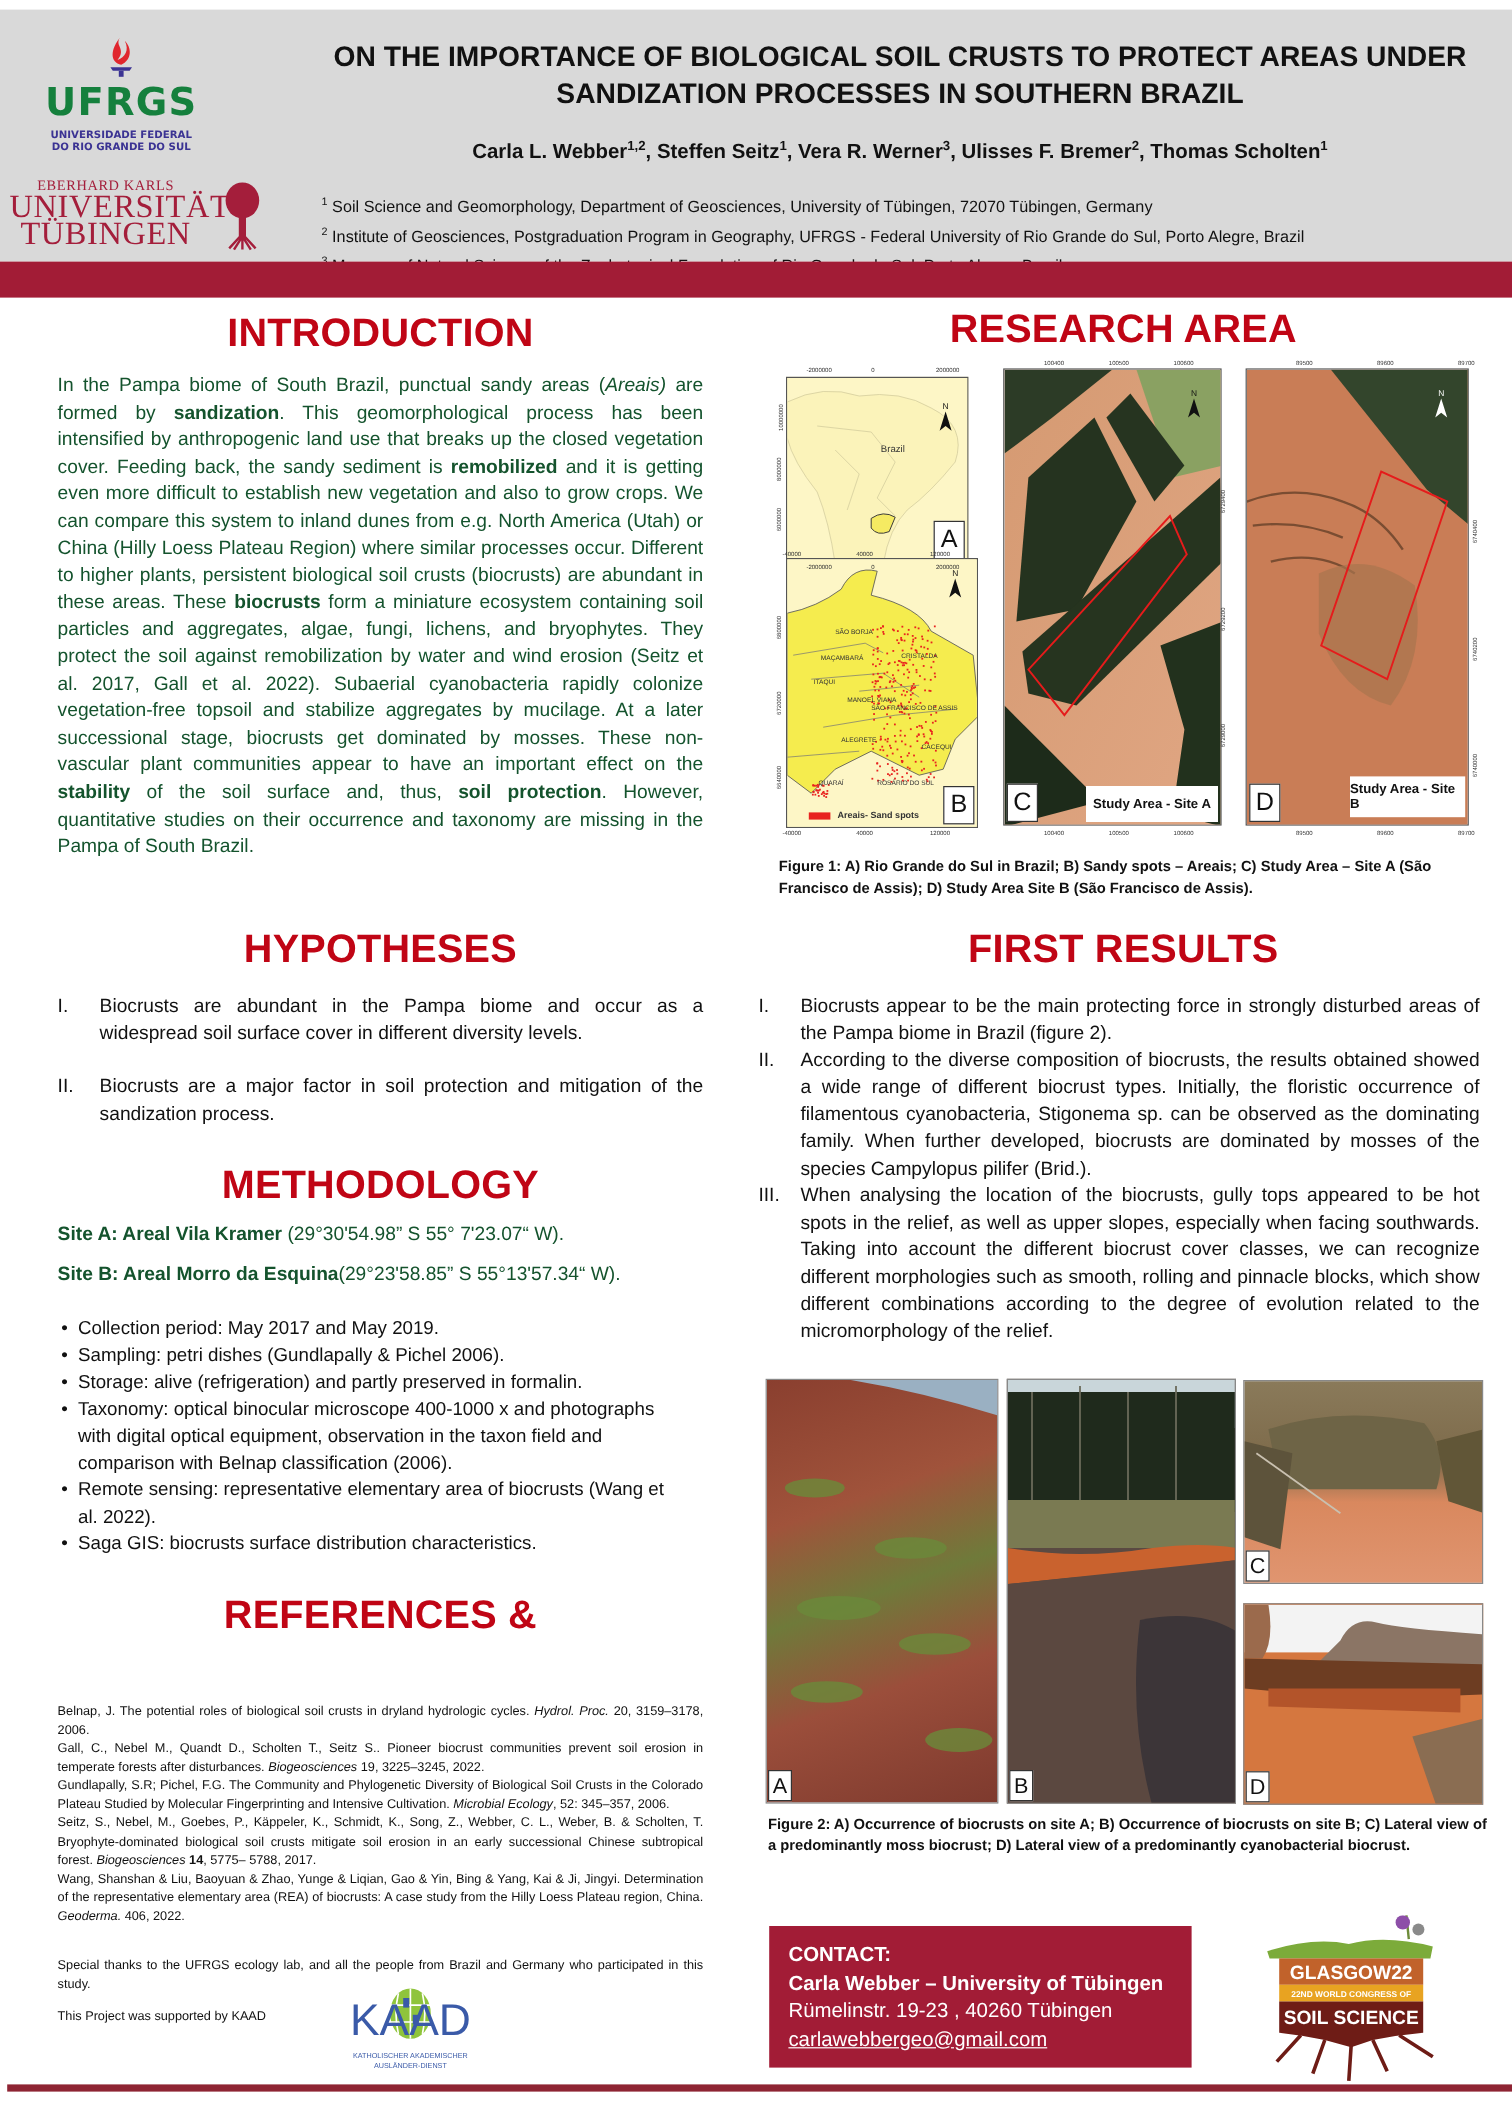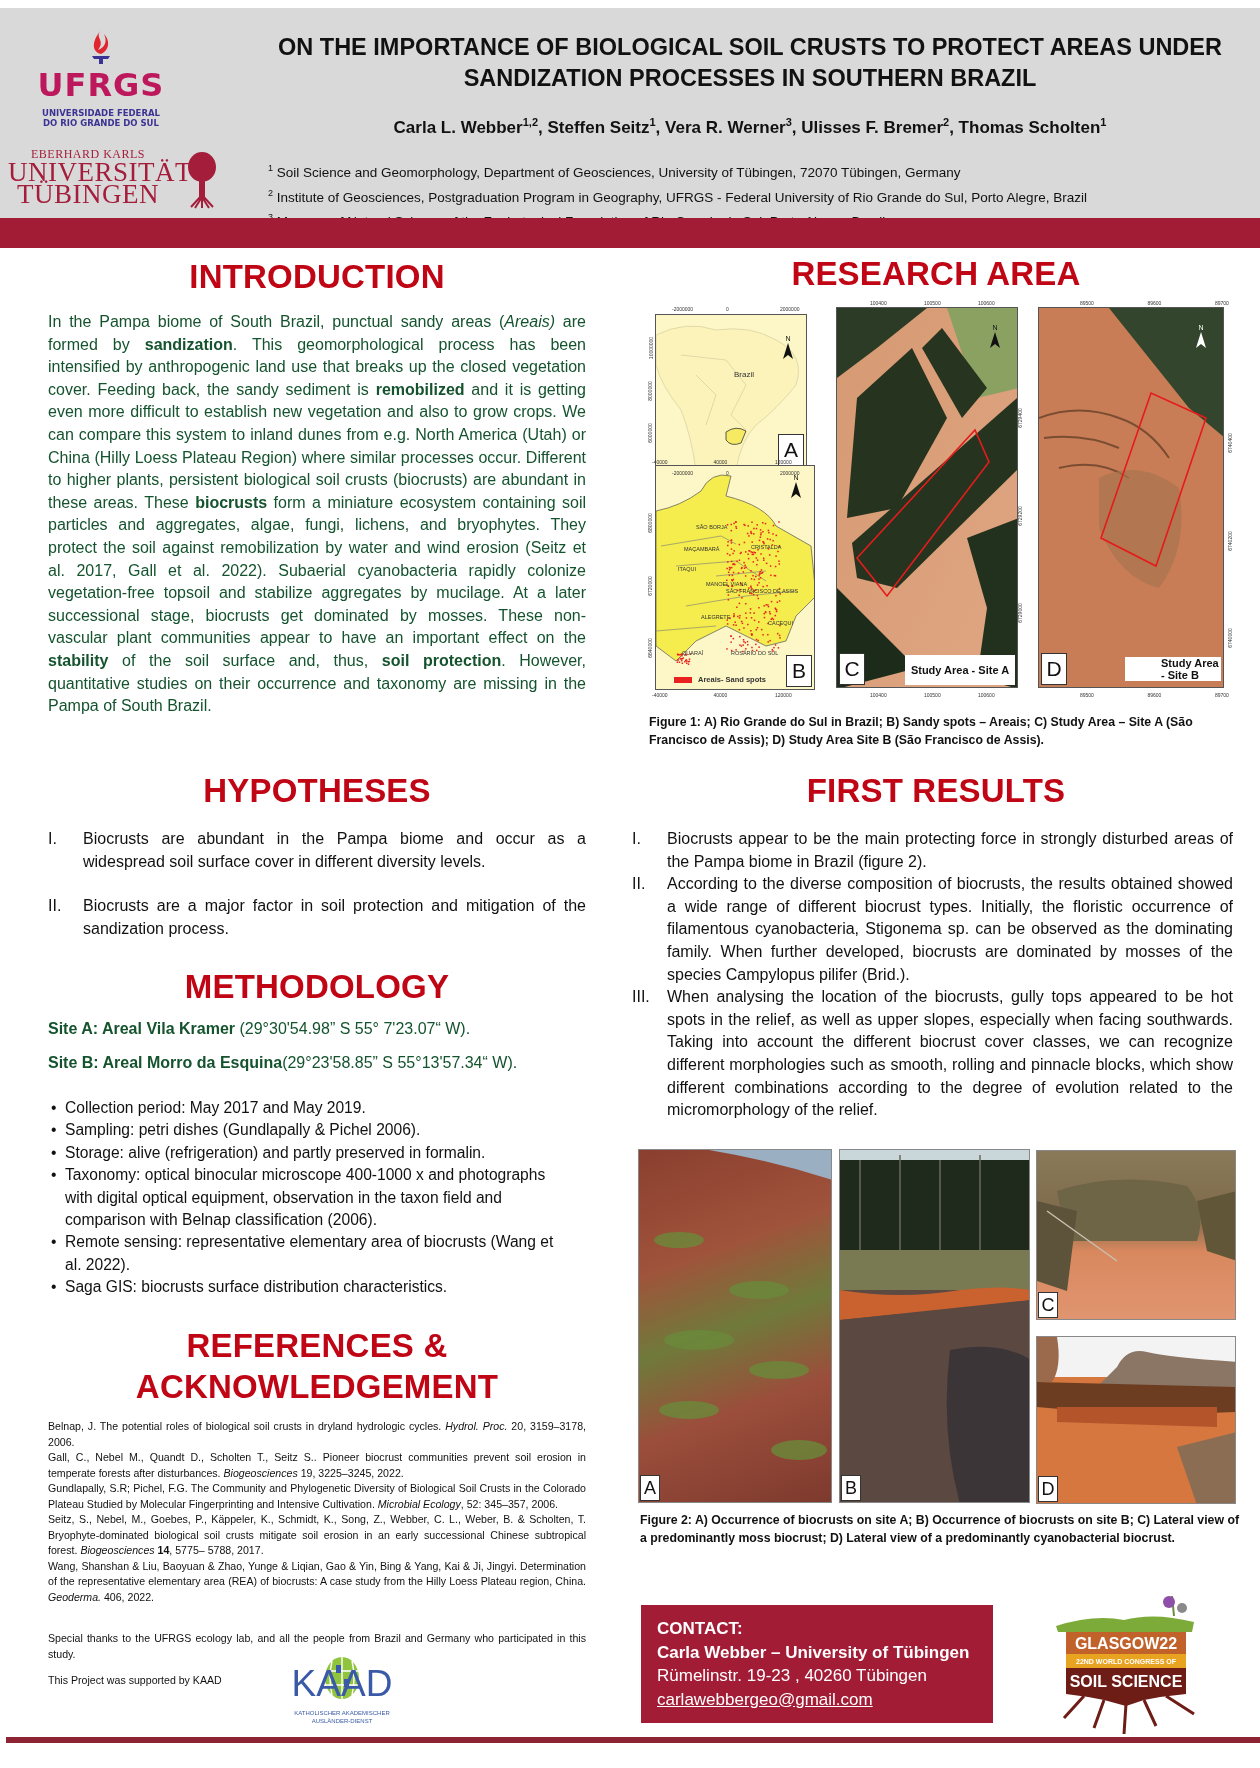--- a/index.html
+++ b/index.html
@@ -4,21 +4,21 @@
 <style>
   * { box-sizing: border-box; margin: 0; padding: 0; }
   html, body { width: 1260px; height: 1768px; background: #ffffff; overflow: hidden; }
   body { position: relative; font-family: "Liberation Sans", sans-serif; color: #111; }
 
   .header { position: absolute; left: 0; top: 8px; width: 1260px; height: 210px; background: #d9d9d9; }
   .header-band { position: absolute; left: 0; top: 218px; width: 1260px; height: 30px; background: #a21c36; }
 
   .logo-ufrgs { position: absolute; left: 36px; top: 18px; width: 130px; height: 100px; text-align: center; }
   .flame { position: absolute; left: 50px; top: 2px; width: 30px; height: 40px; }
-  .ufrgs-word { position: absolute; left: 0; top: 40px; width: 130px; font-family: "DejaVu Sans", sans-serif; font-weight: bold; font-size: 32px; color: #be185d; letter-spacing: 1px; }
+  .ufrgs-word { position: absolute; left: 0; top: 40px; width: 130px; font-family: "DejaVu Sans", sans-serif; font-weight: bold; font-size: 32px; color: #15803d; letter-spacing: 1px; }
   .ufrgs-sub { position: absolute; left: 0; top: 82px; width: 130px; font-family: "DejaVu Sans", sans-serif; font-weight: bold; font-size: 8.5px; line-height: 10px; color: #3b3393; }
 
   .logo-tue { position: absolute; left: 8px; top: 140px; width: 160px; height: 60px; text-align: center; color: #a41e3b; font-family: "Liberation Serif", serif; }
   .tue-small { font-size: 12px; letter-spacing: 0.5px; line-height: 13px; }
   .tue-big { font-size: 27px; line-height: 22px; letter-spacing: 0.5px; }
   .tree { position: absolute; left: 185px; top: 143px; width: 34px; height: 58px; }
 
   .title { position: absolute; left: 250px; top: 24px; width: 1000px; text-align: center; font-weight: bold; font-size: 23.5px; line-height: 31px; color: #111; }
   .authors { position: absolute; left: 250px; top: 108px; width: 1000px; text-align: center; font-weight: bold; font-size: 17px; }
   .authors sup { font-size: 11px; }
@@ -125,21 +125,20 @@
     <div class="bitem">Collection period: May 2017 and May 2019.</div>
     <div class="bitem">Sampling: petri dishes (Gundlapally &amp; Pichel 2006).</div>
     <div class="bitem">Storage: alive (refrigeration) and partly preserved in formalin.</div>
     <div class="bitem">Taxonomy: optical binocular microscope 400-1000 x and photographs with digital optical equipment, observation in the taxon field and comparison with Belnap classification (2006).</div>
     <div class="bitem">Remote sensing: representative elementary area of biocrusts (Wang et al. 2022).</div>
     <div class="bitem">Saga GIS: biocrusts surface distribution characteristics.</div>
   </div>
 
 <div class="sec-title" style="left:48px; top:1325px; width:538px; line-height:41px;">
   <div>REFERENCES &amp;</div>
-  <div>ACKNOWLEDGEMENT</div>
 </div>
 <div class="refs" id="refs">
     <p><span>Belnap, J. The potential roles of biological soil crusts in dryland hydrologic cycles. </span><i>Hydrol. Proc.</i><span> 20, 3159–3178, 2006.</span></p>
     <p><span>Gall, C., Nebel M., Quandt D., Scholten T., Seitz S.. Pioneer biocrust communities prevent soil erosion in temperate forests after disturbances. </span><i>Biogeosciences</i><span> 19, 3225–3245, 2022.</span></p>
     <p><span>Gundlapally, S.R; Pichel, F.G. The Community and Phylogenetic Diversity of Biological Soil Crusts in the Colorado Plateau Studied by Molecular Fingerprinting and Intensive Cultivation. </span><i>Microbial Ecology</i><span>, 52: 345–357, 2006.</span></p>
     <p><span>Seitz, S., Nebel, M., Goebes, P., Käppeler, K., Schmidt, K., Song, Z., Webber, C. L., Weber, B. &amp; Scholten, T.  Bryophyte-dominated biological soil crusts mitigate soil erosion in an early successional Chinese subtropical forest. </span><i>Biogeosciences</i><span> </span><b>14</b><span>, 5775– 5788, 2017.</span></p>
     <p><span>Wang, Shanshan &amp; Liu, Baoyuan &amp; Zhao, Yunge &amp; Liqian, Gao &amp; Yin, Bing &amp; Yang, Kai &amp; Ji, Jingyi. Determination of the representative elementary area (REA) of biocrusts: A case study from the Hilly Loess Plateau region, China. </span><i>Geoderma.</i><span> 406, 2022.</span></p>
   </div>
 <div class="refs" style="top:1631px;">Special thanks to the UFRGS ecology lab, and all the people from Brazil and Germany who participated in this study.</div>
 <div class="refs" style="top:1673px; width:220px;">This Project was supported by KAAD</div>
@@ -524,21 +523,21 @@
 
 <div class="map-panel" style="left:1038px; top:307px; width:186px; height:381px;">
   <svg width="186" height="381" viewBox="0 0 186 381">
     <rect width="186" height="381" fill="#c97d56"></rect>
     <path d="M70 0 L186 0 L186 130 L150 100 Q110 50 70 0Z" fill="#33452c"></path>
     <path d="M0 110 Q40 95 80 110 Q110 120 130 150 M5 130 Q45 125 80 140 M20 160 Q60 150 90 170" stroke="#7a4d32" stroke-width="2" fill="none"></path>
     <path d="M60 170 Q100 150 140 180 Q150 240 120 280 Q80 270 60 220Z" fill="#a8754f" opacity="0.7"></path>
     <polygon points="62,230 112,85 167,110 117,258" fill="none" stroke="#e51b1b" stroke-width="1.6"></polygon>
   </svg>
   <div class="panel-letter" style="left:2px; bottom:2px;">D</div>
-  <div class="study-label" style="right:2px; bottom:6px; width:96px; height:24px;padding-left:36px;">Study Area - Site B</div>
+  <div class="study-label" style="right:2px; bottom:6px; width:96px; height:34px;">Study Area - Site B</div>
   <svg class="north" style="right:14px; top:14px;" viewBox="0 0 16 30">
     <text x="8" y="8" text-anchor="middle" font-size="7" fill="#fff">N</text>
     <path d="M8 10 L3 26 L8 22 L13 26Z" fill="#fff"></path>
   </svg>
 </div>
 <div id="tick-layer">
     <div class="tick-label" style="left: 672px; top: 306px;">-2000000</div>
     <div class="tick-label" style="left: 726px; top: 306px;">0</div>
     <div class="tick-label" style="left: 780px; top: 306px;">2000000</div>
     <div class="tick-label" style="left: 672px; top: 470px;">-2000000</div>

